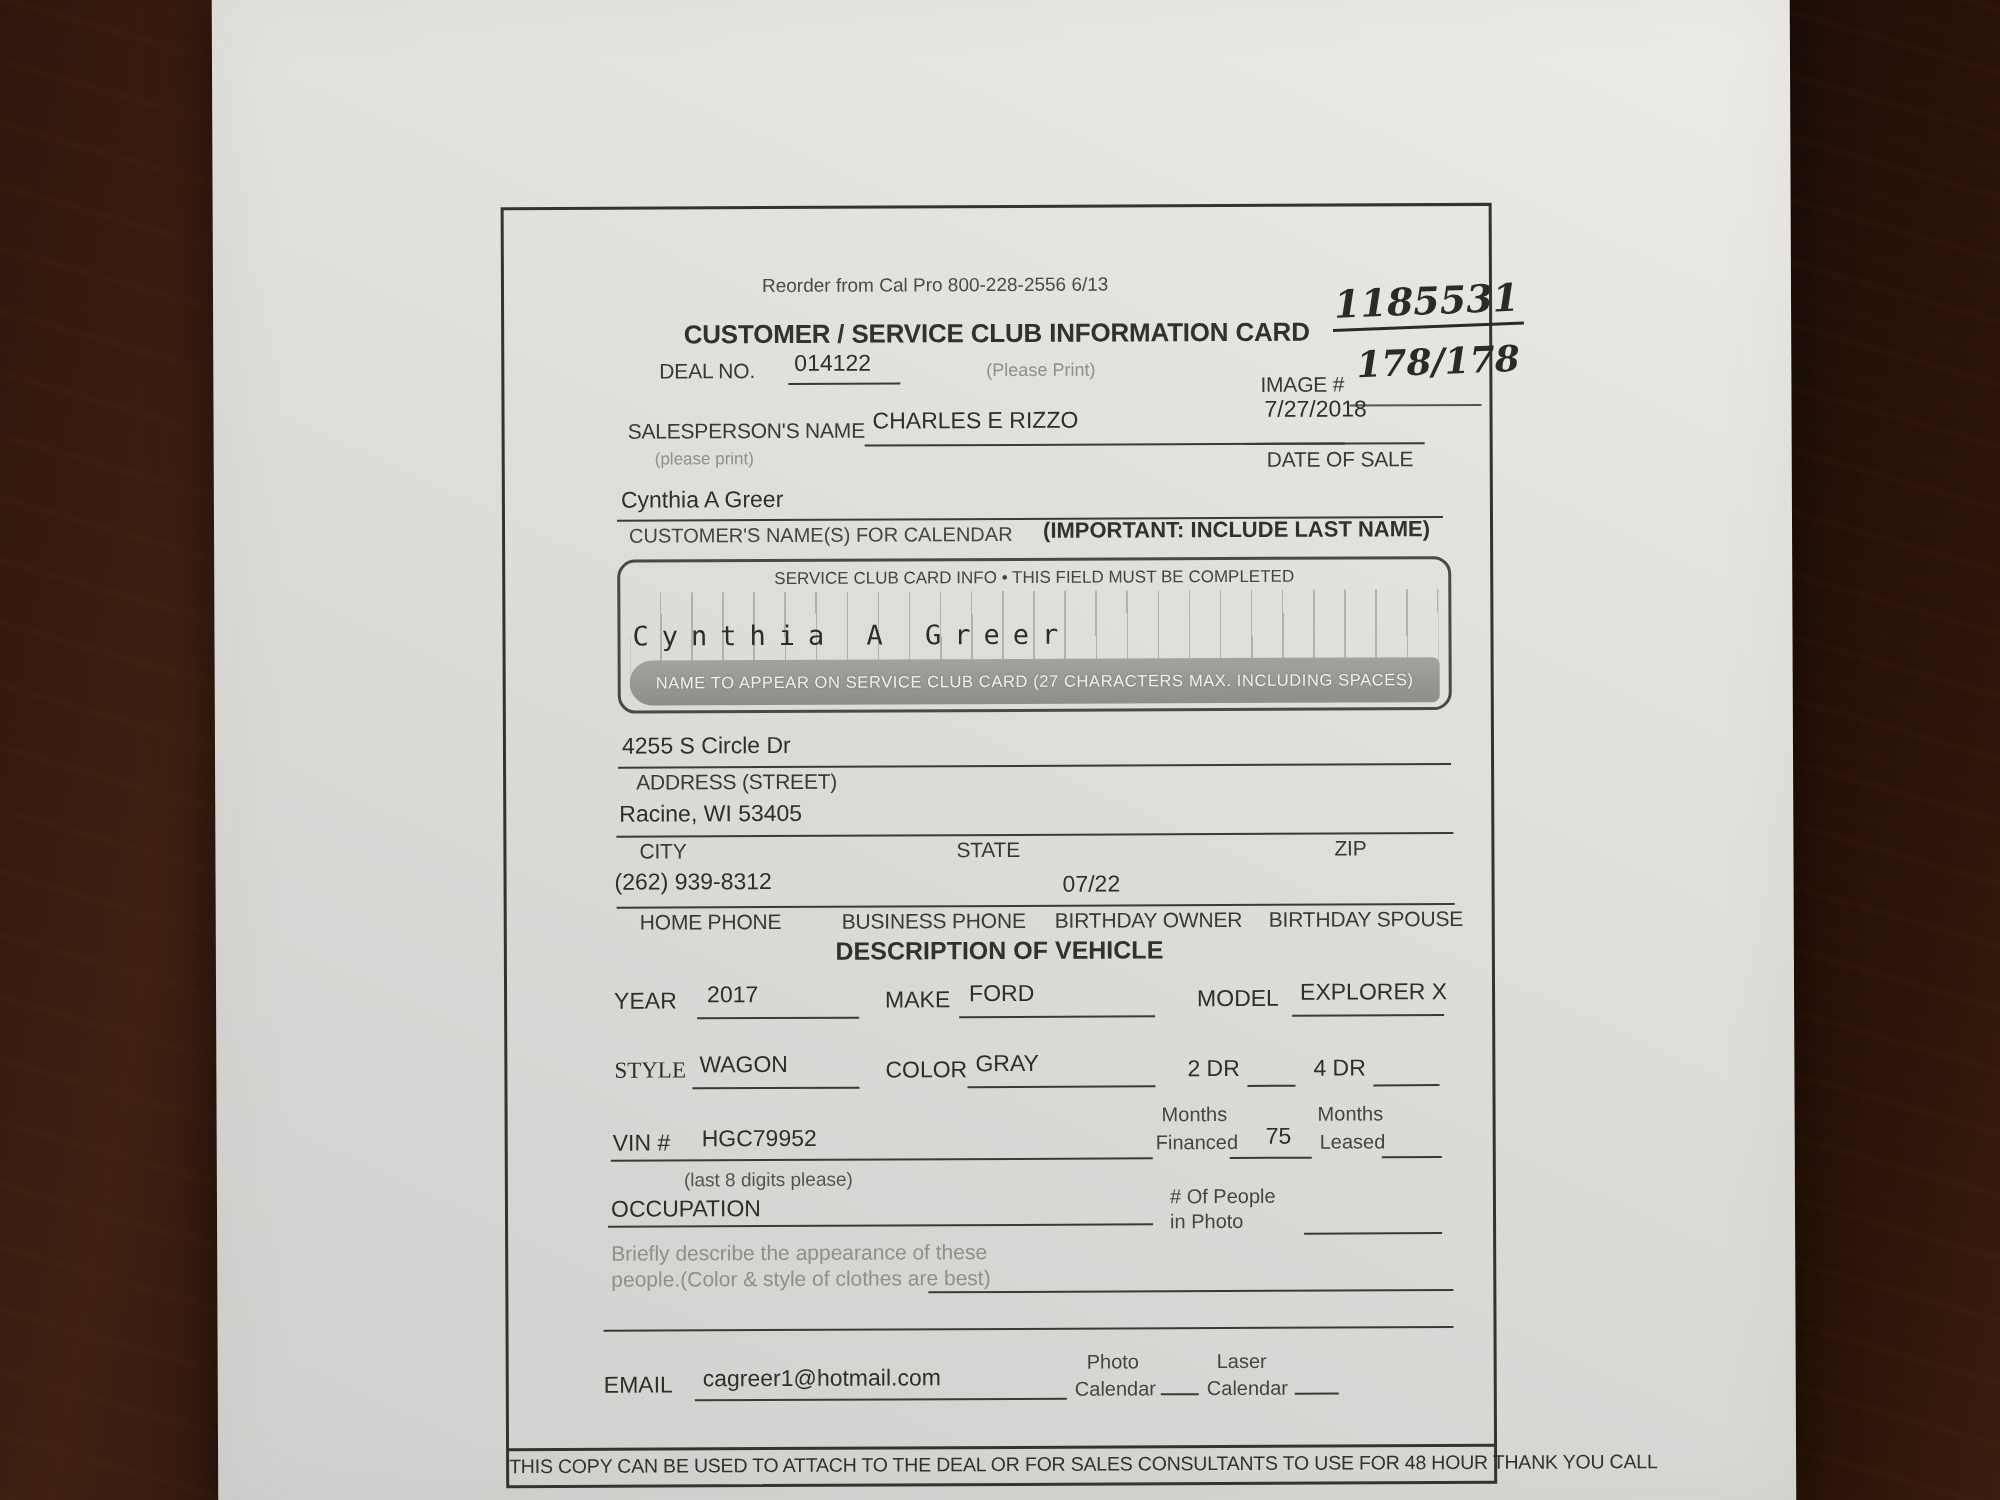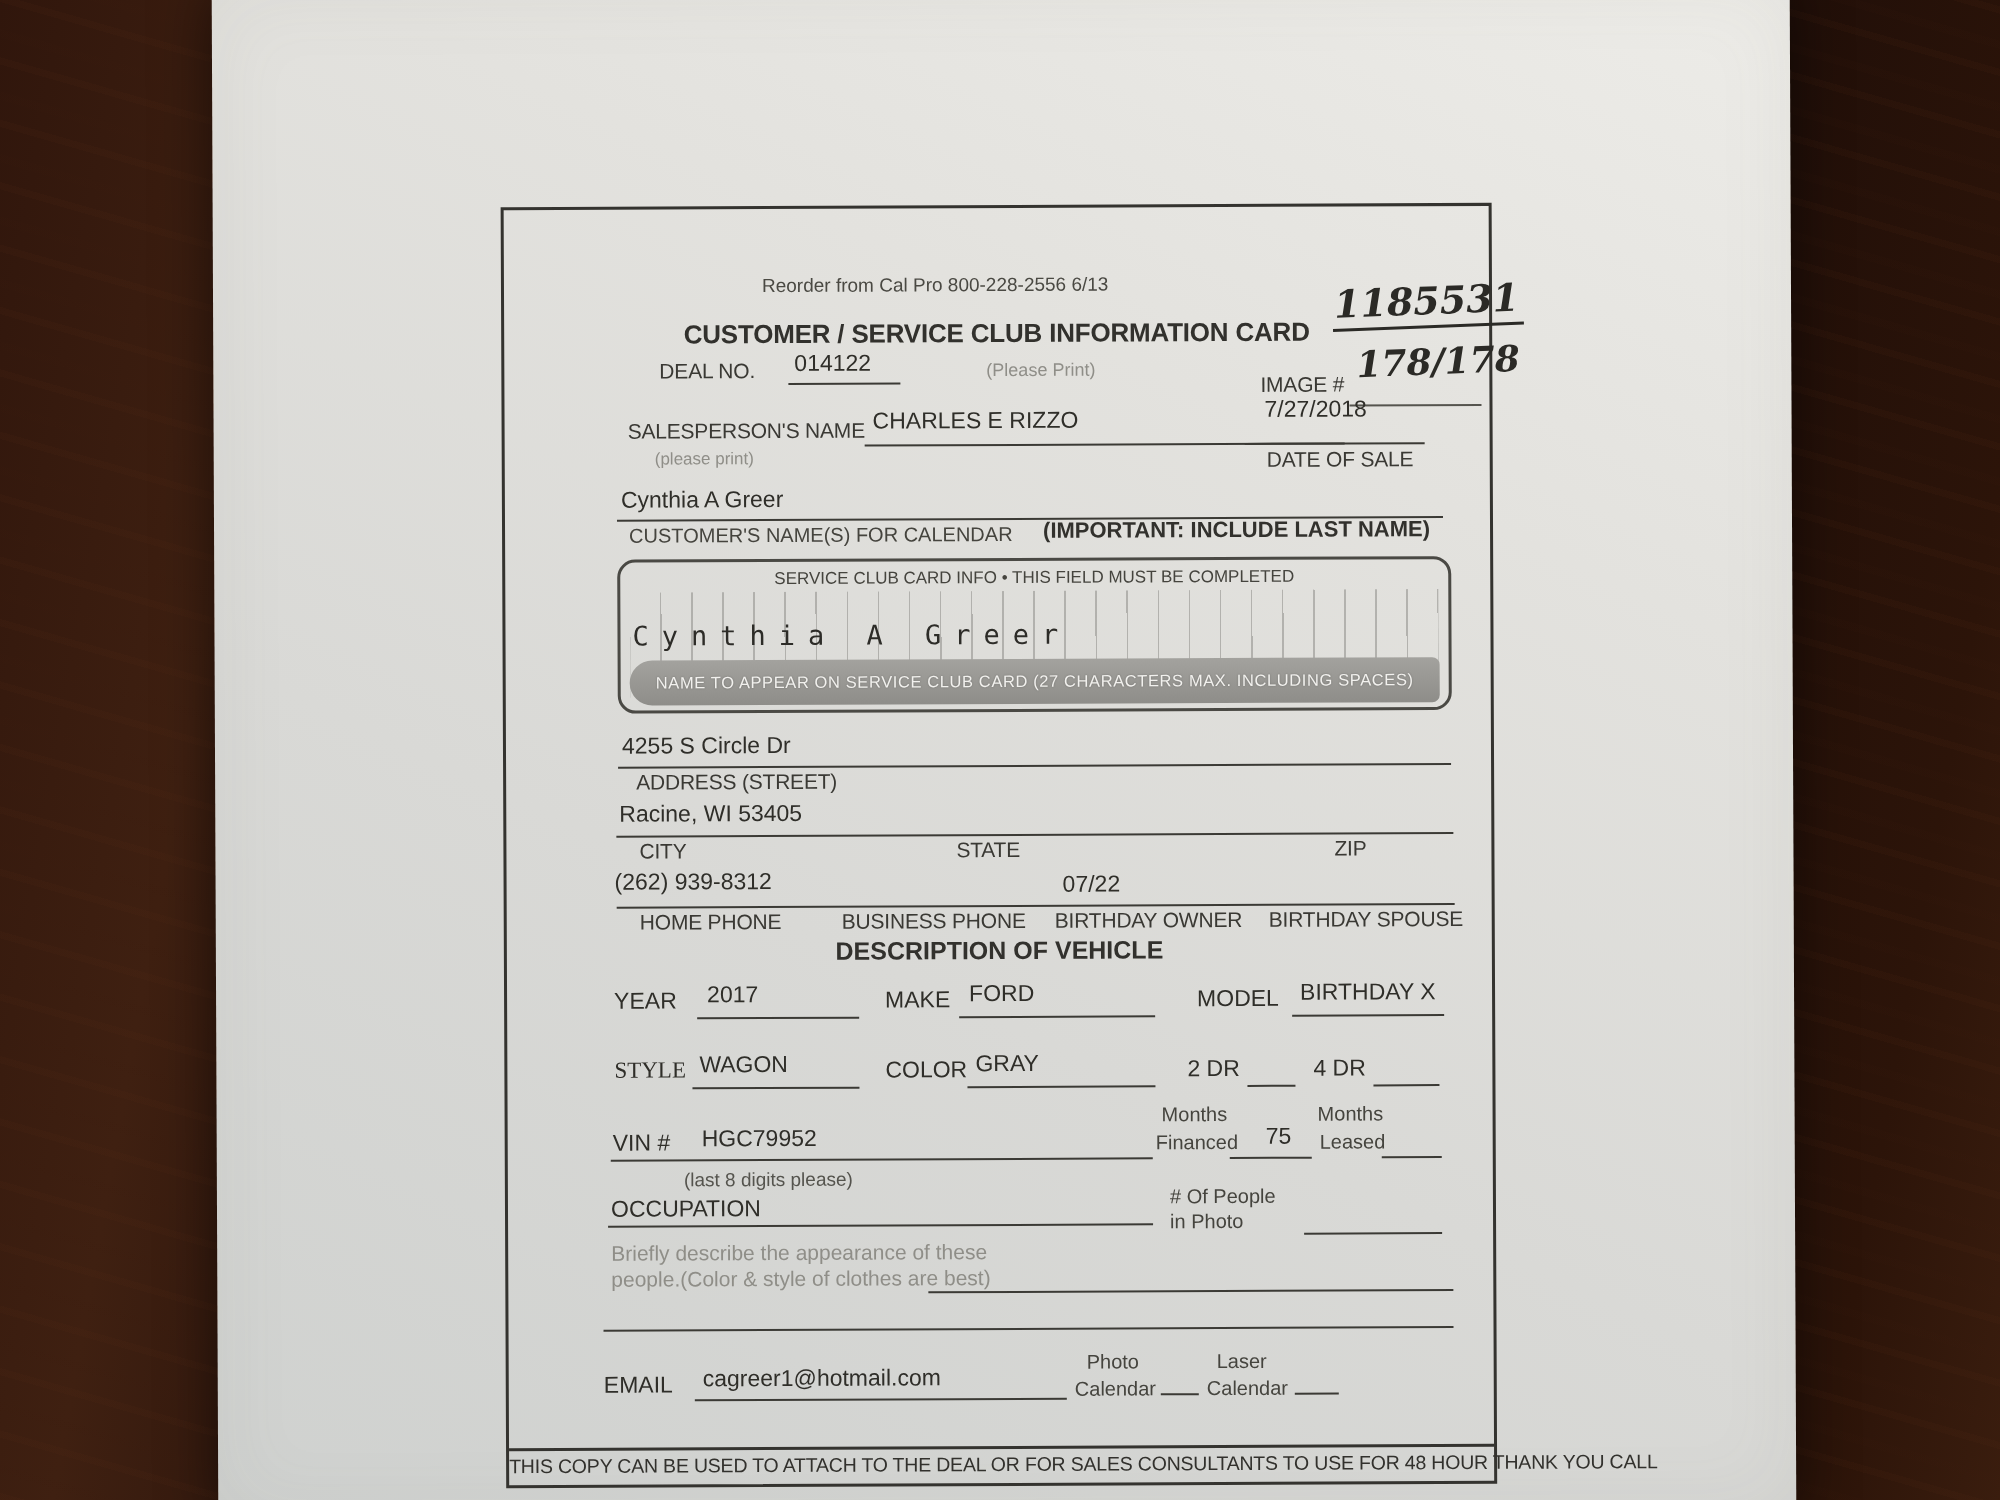--- a/index.html
+++ b/index.html
@@ -108,21 +108,21 @@
 
       <div class="abs center bold" style="top:728px;font-size:25px;">DESCRIPTION OF VEHICLE</div>
 
       <div class="abs val" style="left:107px;top:778px;">YEAR</div>
       <div class="abs val" style="left:200px;top:772px;">2017</div>
       <div class="hline" style="left:190px;top:808px;width:162px;"></div>
       <div class="abs val" style="left:378px;top:778px;">MAKE</div>
       <div class="abs val" style="left:462px;top:772px;">FORD</div>
       <div class="hline" style="left:452px;top:808px;width:196px;"></div>
       <div class="abs val" style="left:690px;top:778px;">MODEL</div>
-      <div class="abs val" style="left:793px;top:772px;">BIRTHDAY X</div>
+      <div class="abs val" style="left:793px;top:772px;">EXPLORER X</div>
       <div class="hline" style="left:785px;top:808px;width:152px;"></div>
 
       <div class="abs val" style="left:107px;top:848px;font-family:Liberation Serif, serif;">STYLE</div>
       <div class="abs val" style="left:192px;top:842px;">WAGON</div>
       <div class="hline" style="left:185px;top:878px;width:167px;"></div>
       <div class="abs val" style="left:378px;top:848px;">COLOR</div>
       <div class="abs val" style="left:468px;top:842px;text-align:center;">GRAY</div>
       <div class="hline" style="left:460px;top:878px;width:188px;"></div>
       <div class="abs val" style="left:680px;top:848px;">2 DR</div>
       <div class="hline" style="left:740px;top:878px;width:48px;"></div>

